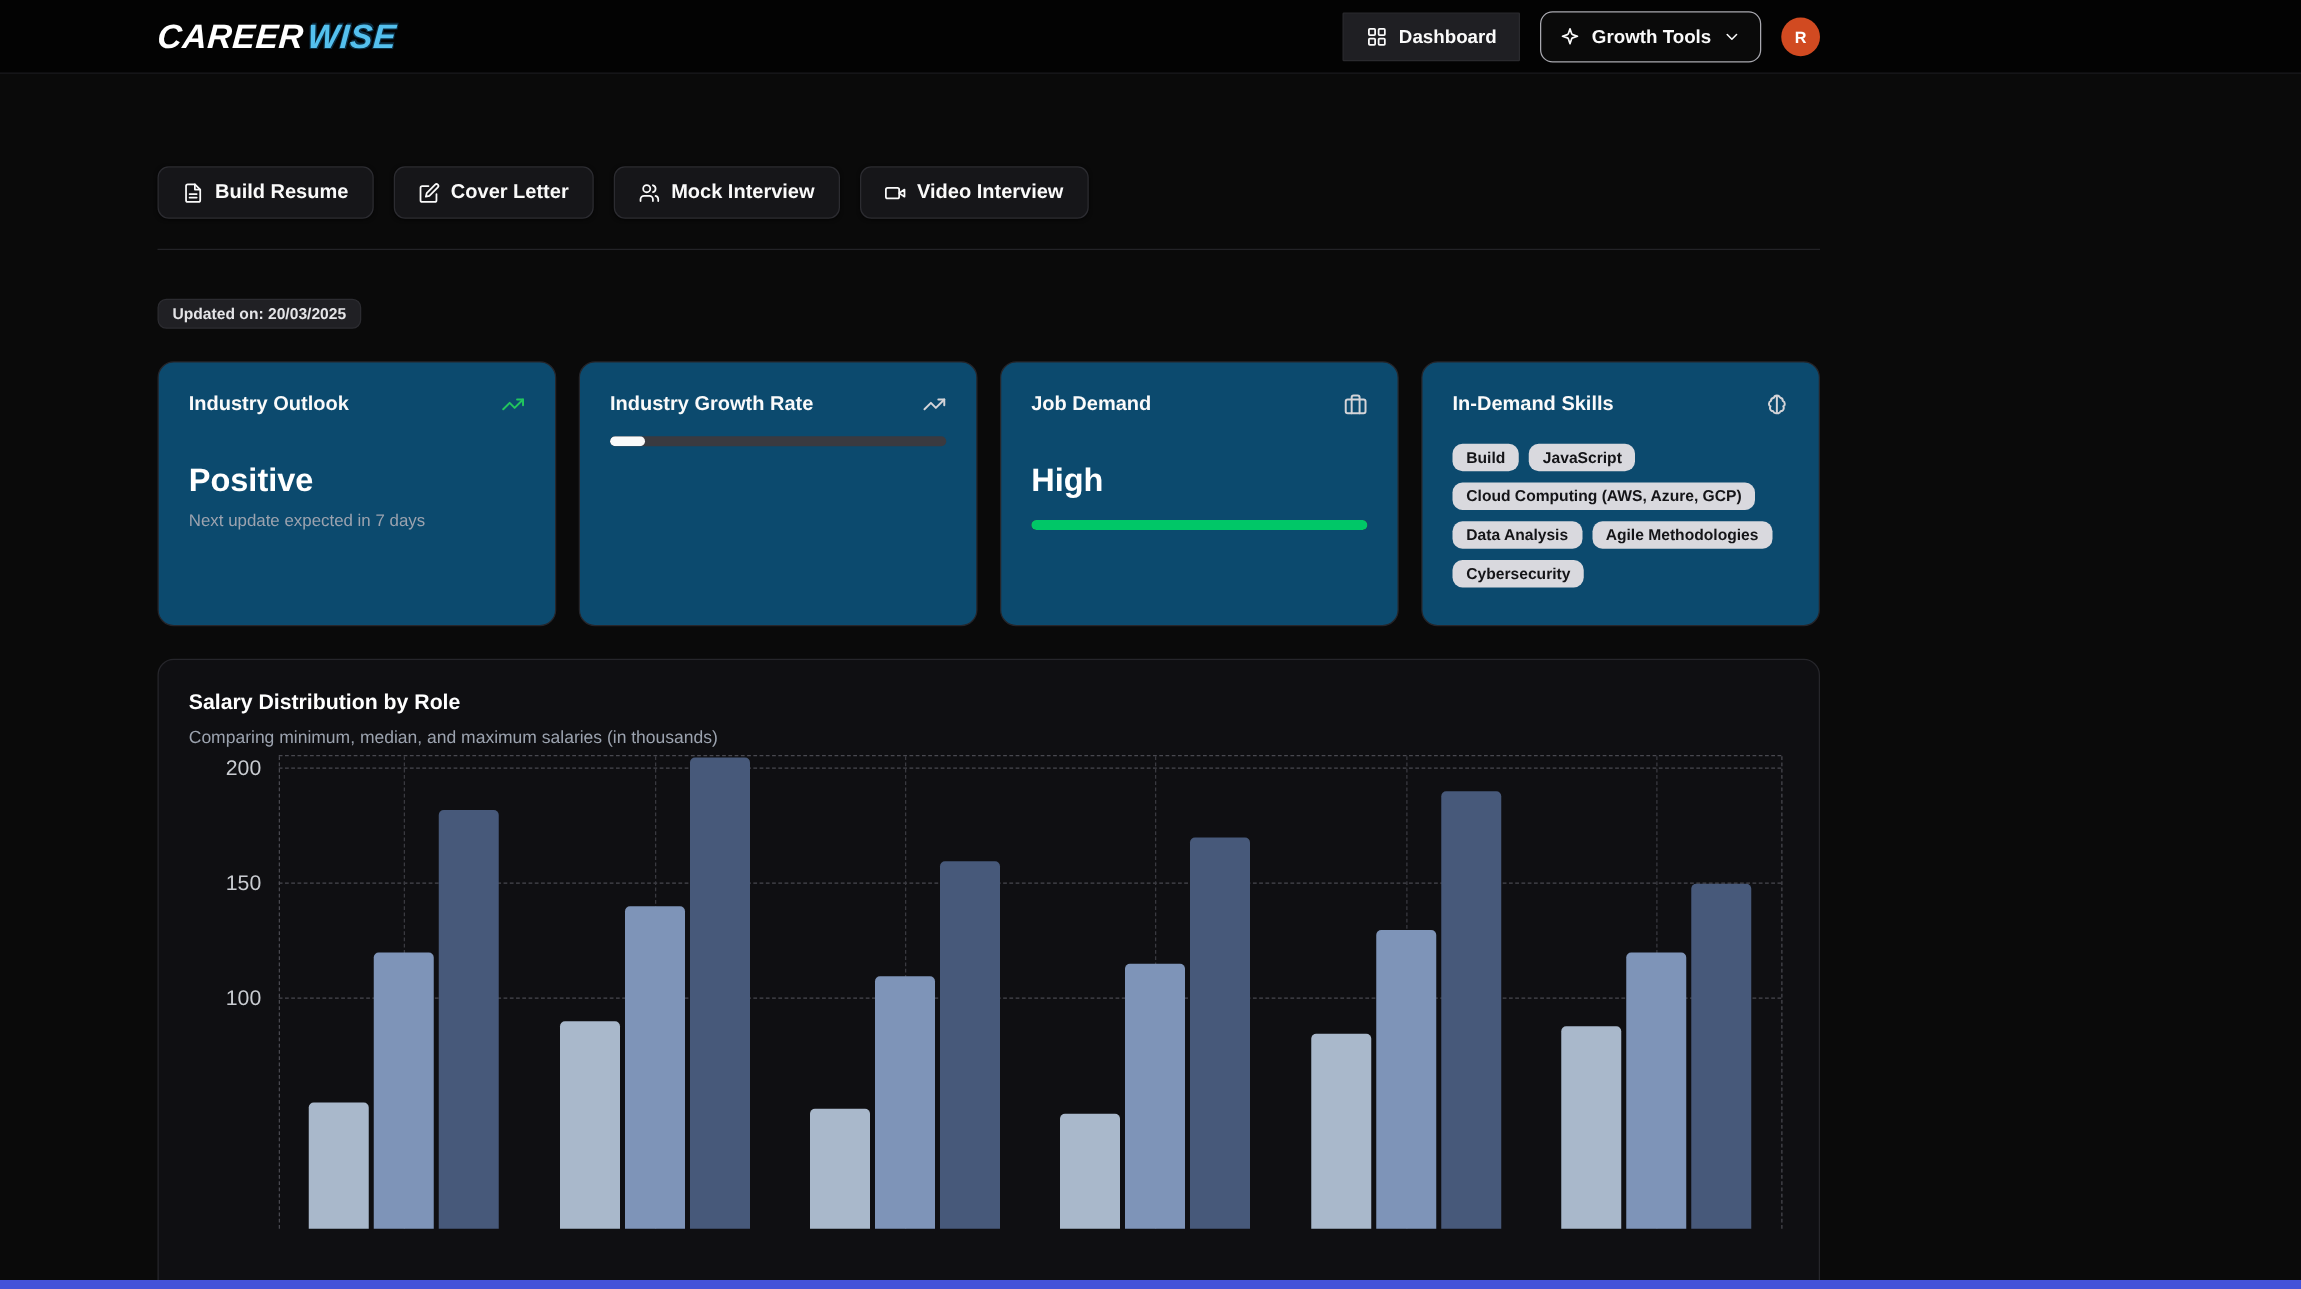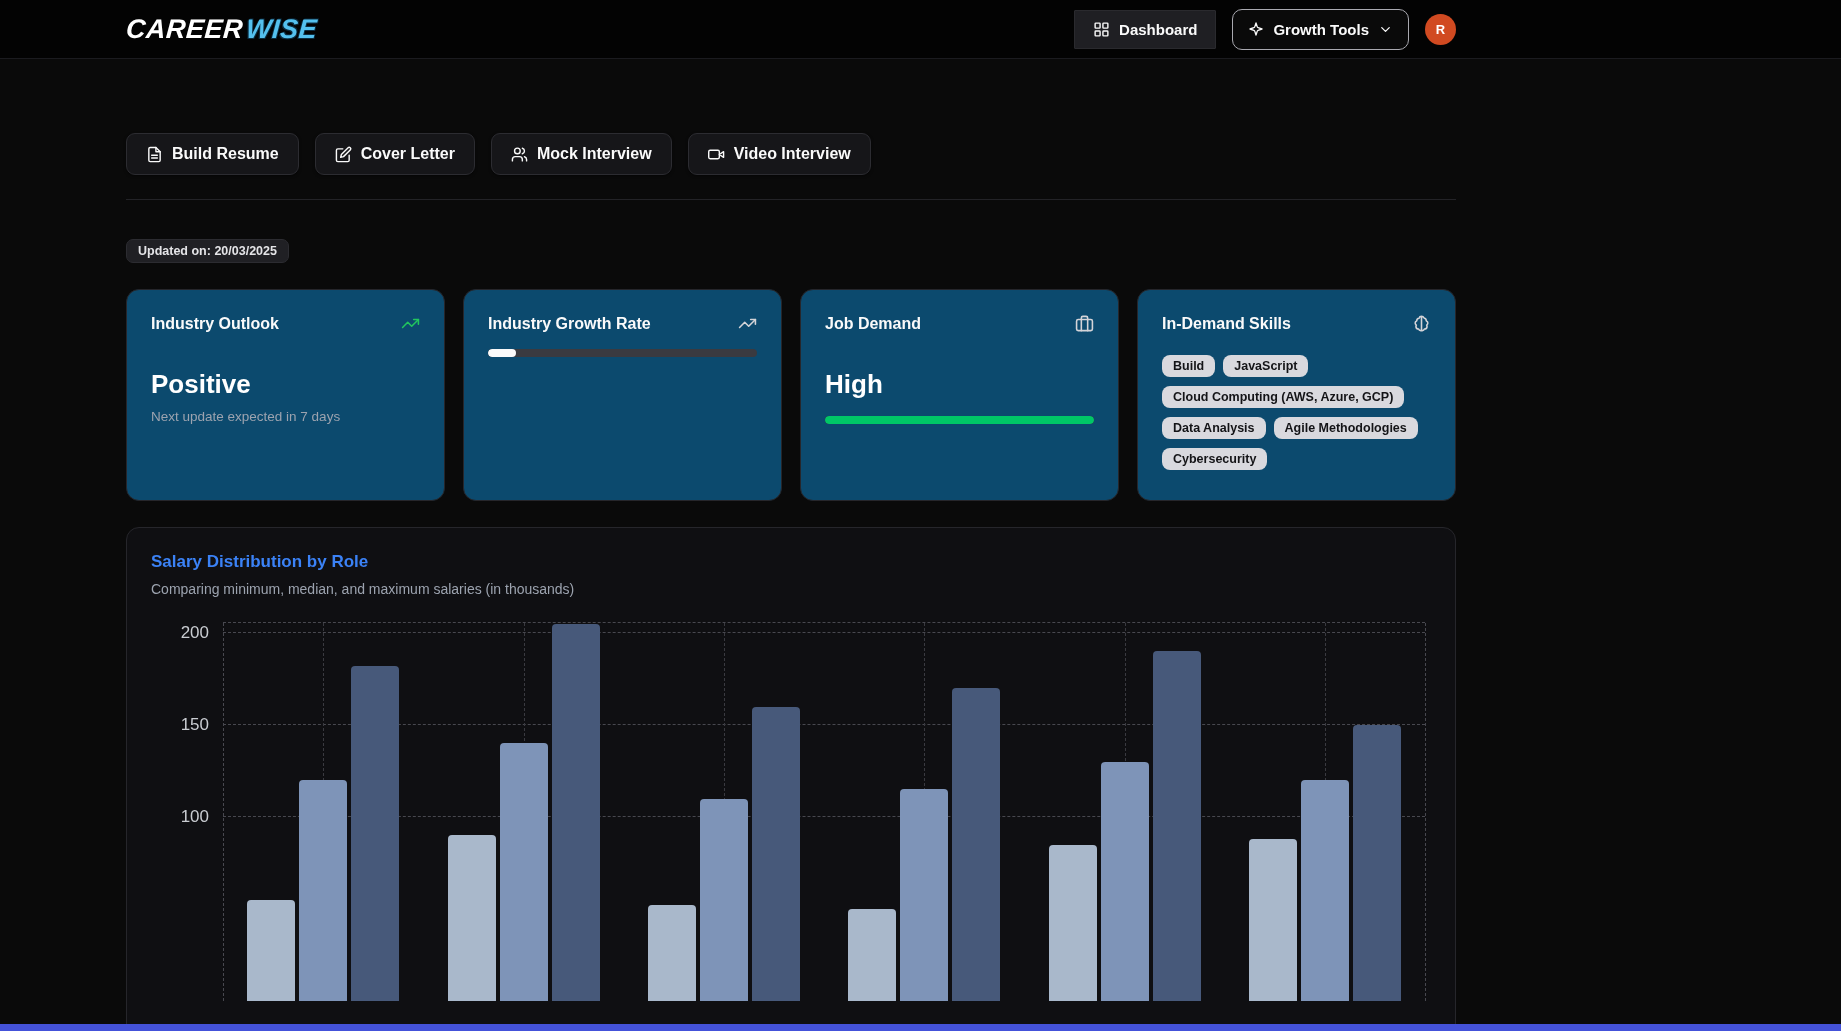--- a/index.html
+++ b/index.html
@@ -80,23 +80,23 @@
   .tag {
     background:#d9d9de; color:#141417; font-size:12.5px; font-weight:700;
     padding:4px 11px; border-radius:8px; white-space:nowrap;
   }
 
   
   .chart-card {
     margin-top:26px; background:#0f0f12; border:1px solid #26262b;
     border-radius:13px; padding:24px; height:700px;
   }
-  .chart-title { font-size:17px; font-weight:700; color:#3b82f6; }
+  .chart-title { font-size:17px; font-weight:700; color:#ffffff; }
   .chart-sub { font-size:14px; color:#9ca3af; margin-top:9px; }
-  .chart-wrap { position:relative; height:386px; margin-top:18px; width:1282px; }
+  .chart-wrap { position:relative; height:386px; width:1282px; }
   .gridline-h { position:absolute; left:72px; width:1202px; border-top:1px dashed #48484f; }
   .gridline-v { position:absolute; bottom:0; border-left:1px dashed #3a3a40; height:378px; }
   .plot-border-v { position:absolute; bottom:0; height:378px; border-left:1px dashed #48484f; }
   .ytick { position:absolute; width:58px; text-align:right; font-size:17px; color:#c9ccd1; }
   .bar { position:absolute; bottom:0; width:48px; border-radius:4px 4px 0 0; }
 
   
   .bottom-strip { position:fixed; left:0; right:0; bottom:0; height:7px; }
 </style>
 </head>

